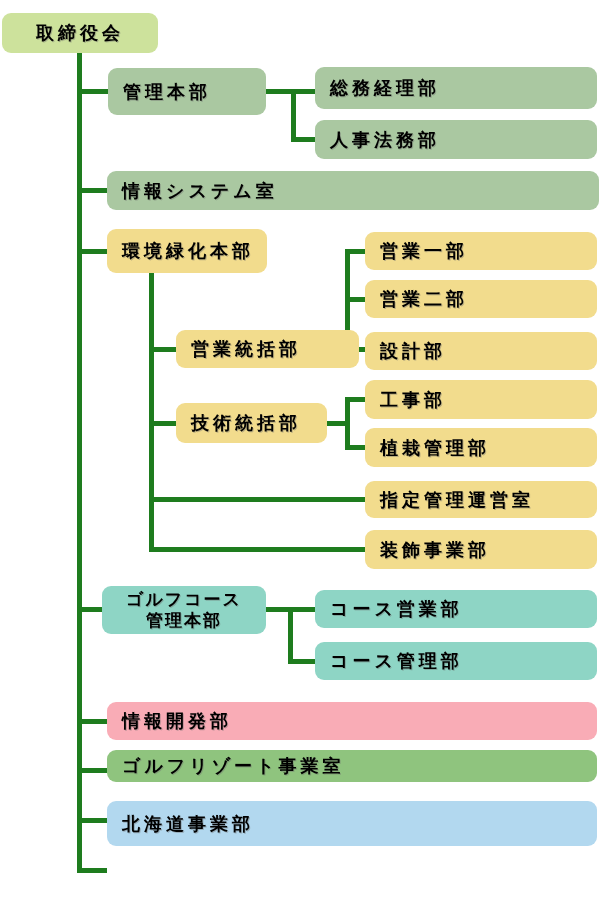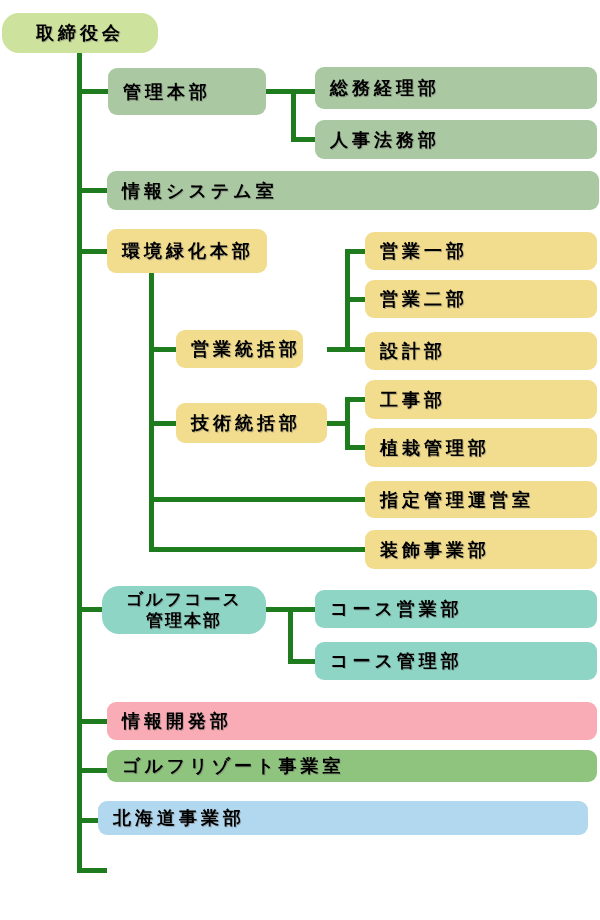--- a/index.html
+++ b/index.html
@@ -6,21 +6,21 @@
   .canvas{
     position:relative;width:600px;height:920px;overflow:hidden;background:#ffffff;
     font-family:"Liberation Sans","DejaVu Sans",sans-serif;
   }
   .node{
     position:absolute;display:flex;align-items:center;box-sizing:border-box;
     border-radius:9px;font-weight:bold;font-size:18px;letter-spacing:4px;
     color:#000;text-shadow:1px 1px 0 rgba(110,110,110,0.40);
   }
   .node.left{padding-left:15px;}
-  .node.center{justify-content:center;text-align:center;padding:0;border-radius:17px;}
+  .node.center{justify-content:center;text-align:center;padding:0;}
   .node.two-line{font-size:17px;line-height:1.25;letter-spacing:2px;white-space:pre-line;}
   .cline{position:absolute;}
   
   .bg-board{background:#cde29c}.bg-sage{background:#aac8a1}.bg-yellow{background:#f2dc8d}
   .bg-teal{background:#8ed5c5}.bg-pink{background:#f9acb6}.bg-green{background:#8fc47e}
   .bg-blue{background:#b2d8ef}.bg-lavender{background:#c9bed2}.bg-line{background:#1e7c1e}
 </style>
 </head>
 <body>
 
@@ -56,28 +56,28 @@
   <div class="cline bg-line" style="left: 77px; top: 868px; width: 30px; height: 5px; background-color: rgb(30, 124, 30);"></div>
 
   <div class="node center bg-board" style="left: 2px; top: 13px; width: 156px; height: 40px; background-color: rgb(205, 226, 156);">取締役会</div>
   <div class="node left bg-sage" style="left: 108px; top: 68px; width: 158px; height: 47px; background-color: rgb(170, 200, 161);">管理本部</div>
   <div class="node left bg-sage" style="left: 315px; top: 67px; width: 282px; height: 42px; background-color: rgb(170, 200, 161);">総務経理部</div>
   <div class="node left bg-sage" style="left: 315px; top: 120px; width: 282px; height: 39px; background-color: rgb(170, 200, 161);">人事法務部</div>
   <div class="node left bg-sage" style="left: 107px; top: 171px; width: 492px; height: 39px; background-color: rgb(170, 200, 161);">情報システム室</div>
   <div class="node left bg-yellow" style="left: 107px; top: 229px; width: 160px; height: 44px; background-color: rgb(242, 220, 141);">環境緑化本部</div>
   <div class="node left bg-yellow" style="left: 365px; top: 232px; width: 232px; height: 38px; background-color: rgb(242, 220, 141);">営業一部</div>
   <div class="node left bg-yellow" style="left: 365px; top: 280px; width: 232px; height: 38px; background-color: rgb(242, 220, 141);">営業二部</div>
-  <div class="node left bg-yellow" style="left: 176px; top: 330px; width: 127px; height: 38px; background-color: rgb(242, 220, 141); font-family: Liberation Serif, serif;">営業統括部</div>
+  <div class="node left bg-yellow" style="left: 176px; top: 330px; width: 183px; height: 38px; background-color: rgb(242, 220, 141); font-family: Liberation Serif, serif;">営業統括部</div>
   <div class="node left bg-yellow" style="left: 365px; top: 380px; width: 232px; height: 39px; background-color: rgb(242, 220, 141);">工事部</div>
   <div class="node left bg-yellow" style="left: 365px; top: 332px; width: 232px; height: 38px; background-color: rgb(242, 220, 141);">設計部</div>
   <div class="node left bg-yellow" style="left: 176px; top: 403px; width: 151px; height: 40px; background-color: rgb(242, 220, 141);">技術統括部</div>
   <div class="node left bg-yellow" style="left: 365px; top: 428px; width: 232px; height: 39px; background-color: rgb(242, 220, 141);">植栽管理部</div>
   <div class="node left bg-yellow" style="left: 365px; top: 481px; width: 232px; height: 37px; background-color: rgb(242, 220, 141);">指定管理運営室</div>
   <div class="node left bg-yellow" style="left: 365px; top: 530px; width: 232px; height: 39px; background-color: rgb(242, 220, 141);">装飾事業部</div>
   <div class="node center two-line bg-teal" style="left: 102px; top: 586px; width: 164px; height: 48px; background-color: rgb(142, 213, 197);">ゴルフコース
 管理本部</div>
   <div class="node left bg-teal" style="left: 315px; top: 590px; width: 282px; height: 38px; background-color: rgb(142, 213, 197);">コース営業部</div>
   <div class="node left bg-teal" style="left: 315px; top: 642px; width: 282px; height: 38px; background-color: rgb(142, 213, 197);">コース管理部</div>
   <div class="node left bg-pink" style="left: 107px; top: 702px; width: 490px; height: 38px; background-color: rgb(249, 172, 182);">情報開発部</div>
   <div class="node left bg-green" style="left: 107px; top: 750px; width: 490px; height: 32px; background-color: rgb(143, 196, 126);">ゴルフリゾート事業室</div>
-  <div class="node left bg-blue" style="left: 98px; top: 801px; width: 490px; height: 34px; background-color: rgb(178, 216, 239);">北海道事業部</div>
+  <div class="node left bg-blue" style="left: 107px; top: 801px; width: 490px; height: 45px; background-color: rgb(178, 216, 239);">北海道事業部</div>
 
 </div>
 
 </body></html>

